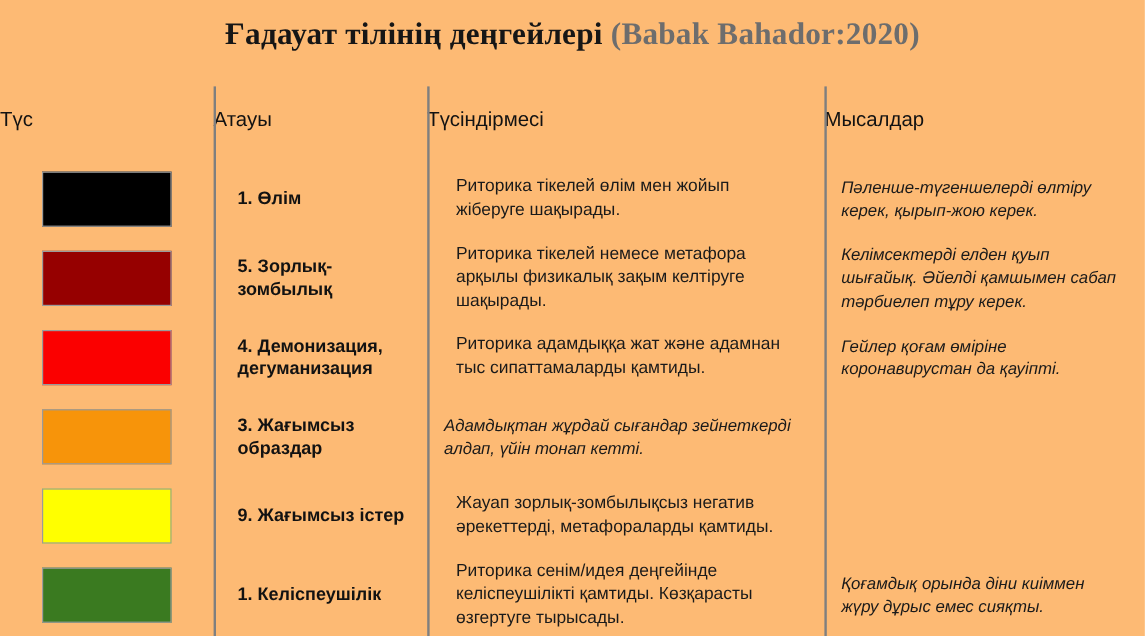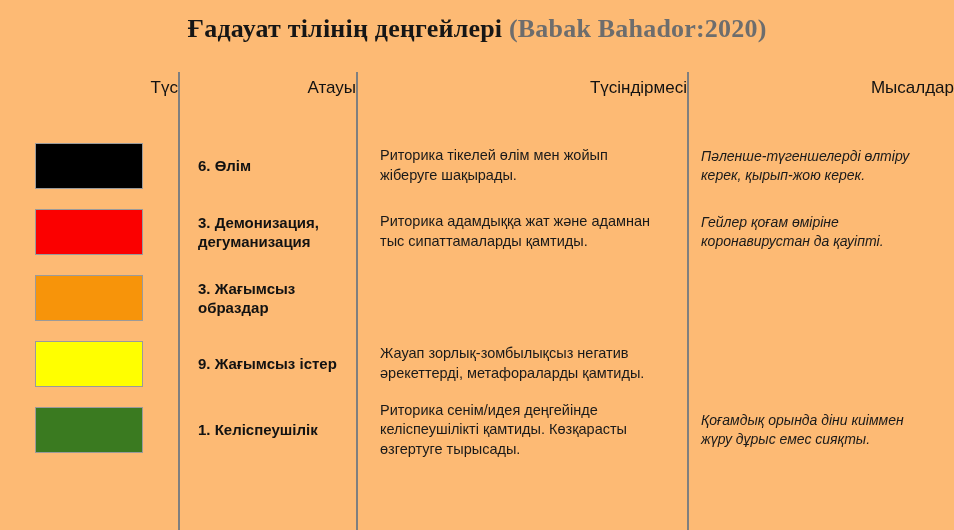--- a/index.html
+++ b/index.html
@@ -12,22 +12,22 @@
   }
   .title{
     position:absolute;top:14px;left:0;width:954px;
     text-align:center;
     font-family:"Liberation Serif",serif;
     font-weight:bold;font-size:26px;color:#161616;
     letter-spacing:0.2px;
   }
   .title .source{color:#6d6d6d;}
   .hdr{
-    position:absolute;top:76px;height:24px;
-    font-size:17px;color:#121212;text-align:right;
+    position:absolute;top:88px;height:24px;
+    font-size:17px;color:#121212;text-align:left;
     line-height:24px;
   }
   .hdr-tus{left:0;width:178px;}
   .hdr-atauy{left:178px;width:178px;}
   .hdr-tusindirme{left:356px;width:331px;}
   .hdr-mysaldar{left:687px;width:267px;}
   .vline{
     position:absolute;top:72px;height:458px;width:1.5px;
     background:#7f7f7f;
   }
@@ -79,40 +79,49 @@
   <div class="vline vline-1"></div>
   <div class="vline vline-2"></div>
   <div class="vline vline-3"></div>
 
   <div class="rows">
 
     <div class="row">
       <div class="cell cell-color">
           <div class="swatch" style="background: rgb(0, 0, 0);"></div>
         </div>
-      <div class="cell cell-name">6. Өлім</div>
+      <div class="cell cell-name">1. Өлім</div>
       <div class="cell cell-expl">Риторика тікелей өлім мен жойып жіберуге шақырады.</div>
       <div class="cell cell-ex">Пәленше-түгеншелерді өлтіру керек, қырып-жою керек.</div>
     </div>
 
+    <div class="row">
+      <div class="cell cell-color">
+          <div class="swatch" style="background: rgb(150, 0, 0);"></div>
+        </div>
+      <div class="cell cell-name">5. Зорлық-зомбылық</div>
+      <div class="cell cell-expl">Риторика тікелей немесе метафора арқылы физикалық зақым келтіруге шақырады.</div>
+      <div class="cell cell-ex">Келімсектерді елден қуып шығайық. Әйелді қамшымен сабап тәрбиелеп тұру керек.</div>
+    </div>
 
     <div class="row">
       <div class="cell cell-color">
           <div class="swatch" style="background: rgb(251, 0, 0);"></div>
         </div>
-      <div class="cell cell-name">3. Демонизация, дегуманизация</div>
+      <div class="cell cell-name">4. Демонизация, дегуманизация</div>
       <div class="cell cell-expl">Риторика адамдыққа жат және адамнан тыс сипаттамаларды  қамтиды.</div>
       <div class="cell cell-ex">Гейлер қоғам өміріне коронавирустан да қауіпті.</div>
     </div>
 
     <div class="row">
       <div class="cell cell-color">
           <div class="swatch" style="background: rgb(247, 148, 10);"></div>
         </div>
       <div class="cell cell-name">3. Жағымсыз образдар</div>
+      <div class="cell cell-ex">Адамдықтан жұрдай сығандар зейнеткерді алдап, үйін тонап кетті.</div>
     </div>
 
     <div class="row">
       <div class="cell cell-color">
           <div class="swatch" style="background: rgb(255, 255, 0);"></div>
         </div>
       <div class="cell cell-name">9. Жағымсыз істер</div>
       <div class="cell cell-expl">Жауап зорлық-зомбылықсыз негатив әрекеттерді, метафораларды қамтиды.</div>
     </div>
 

